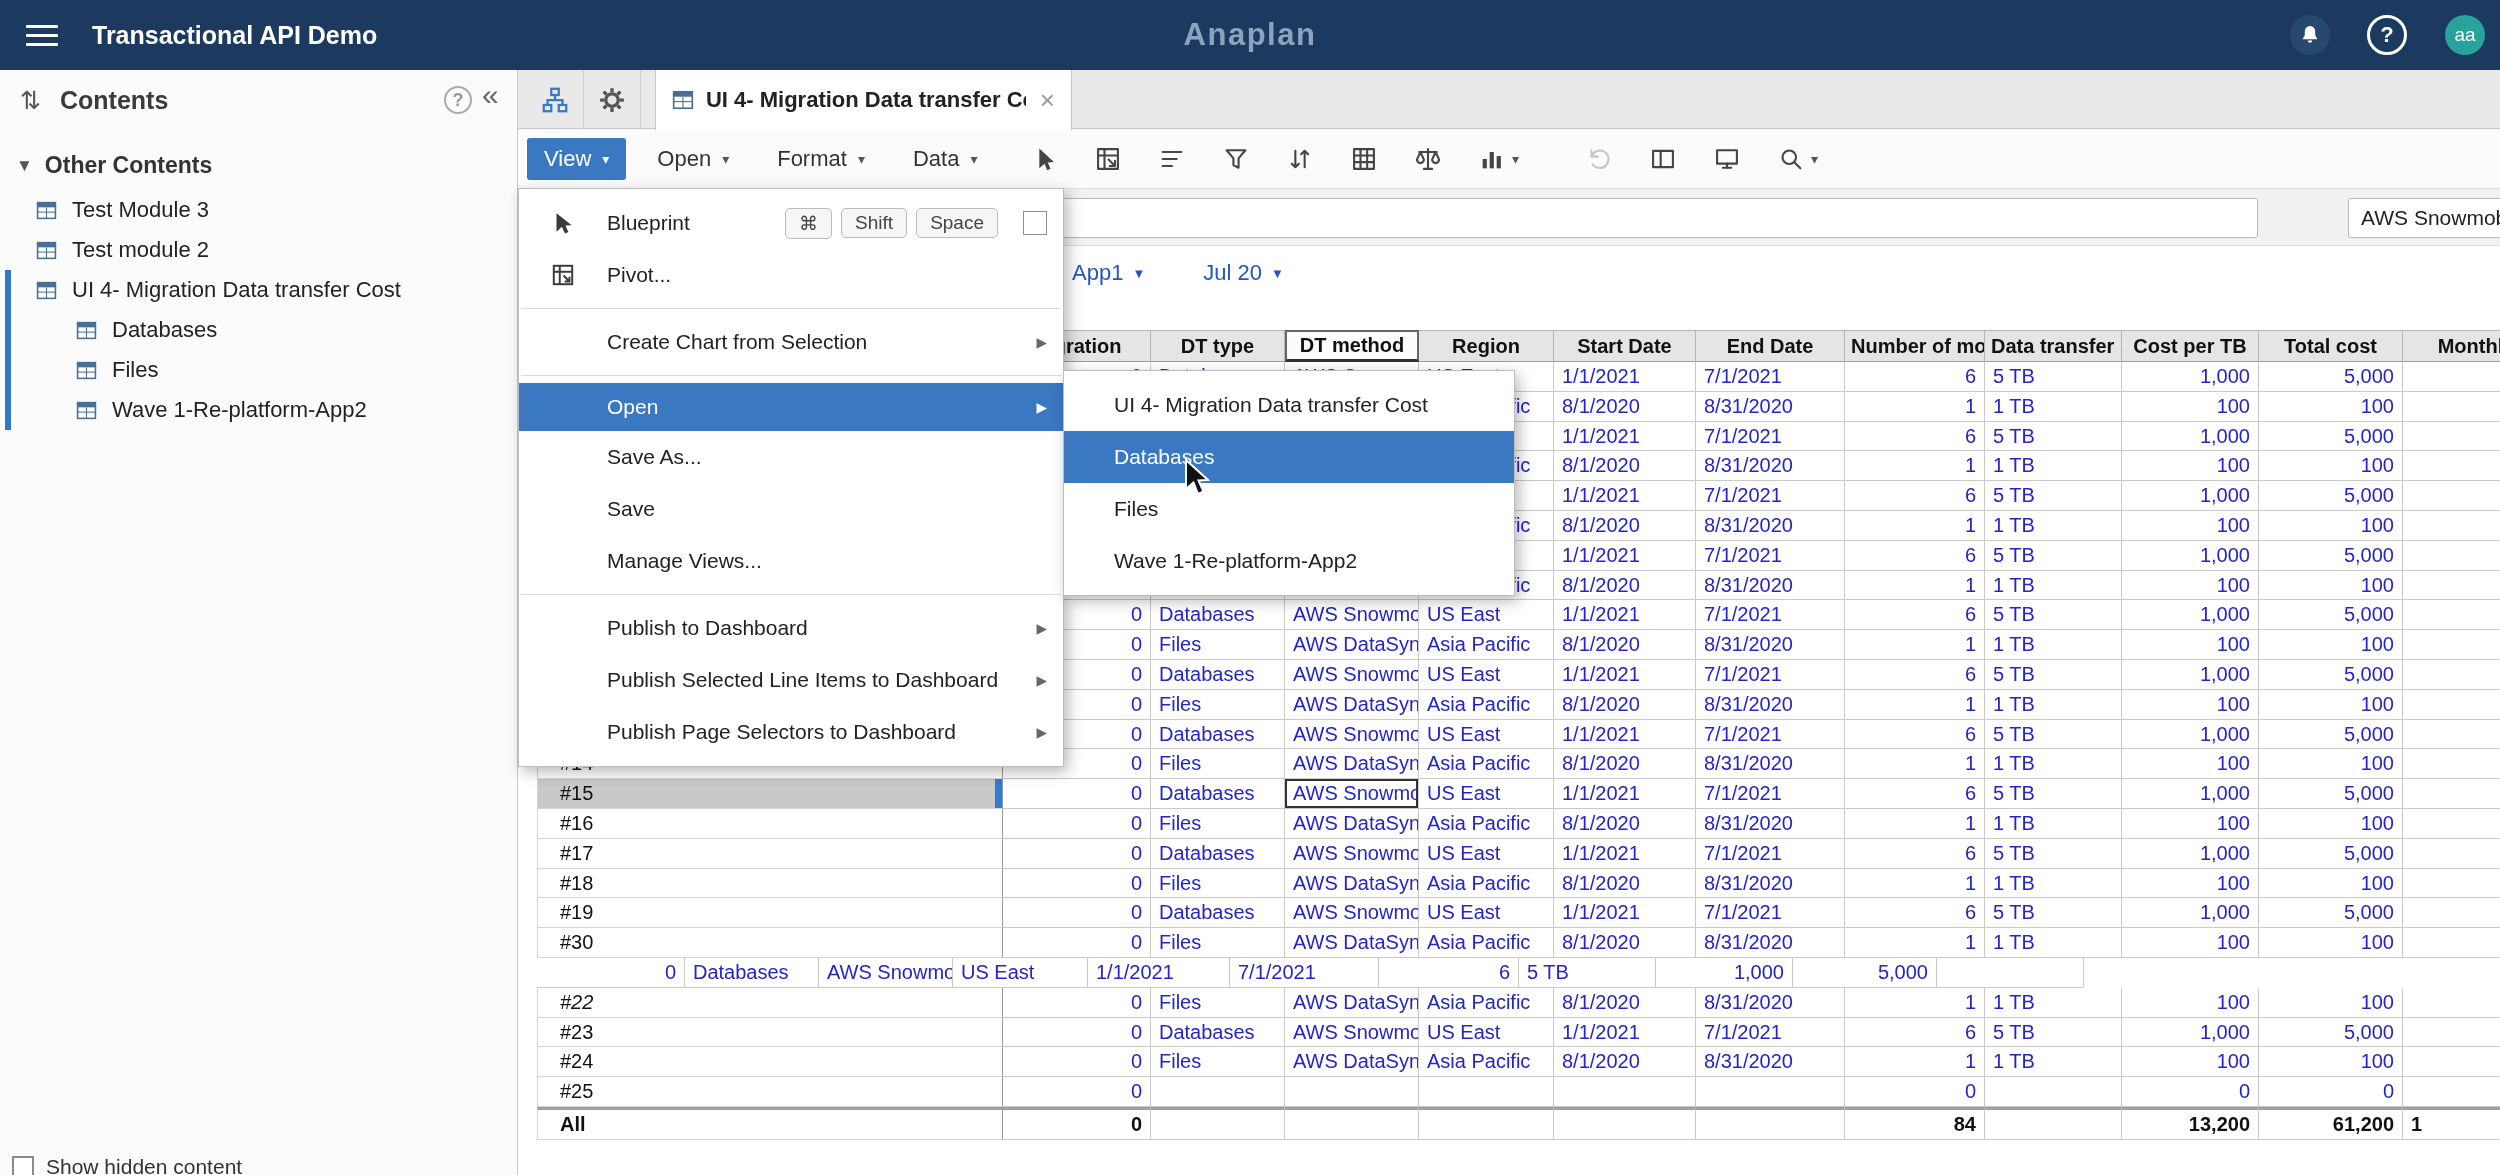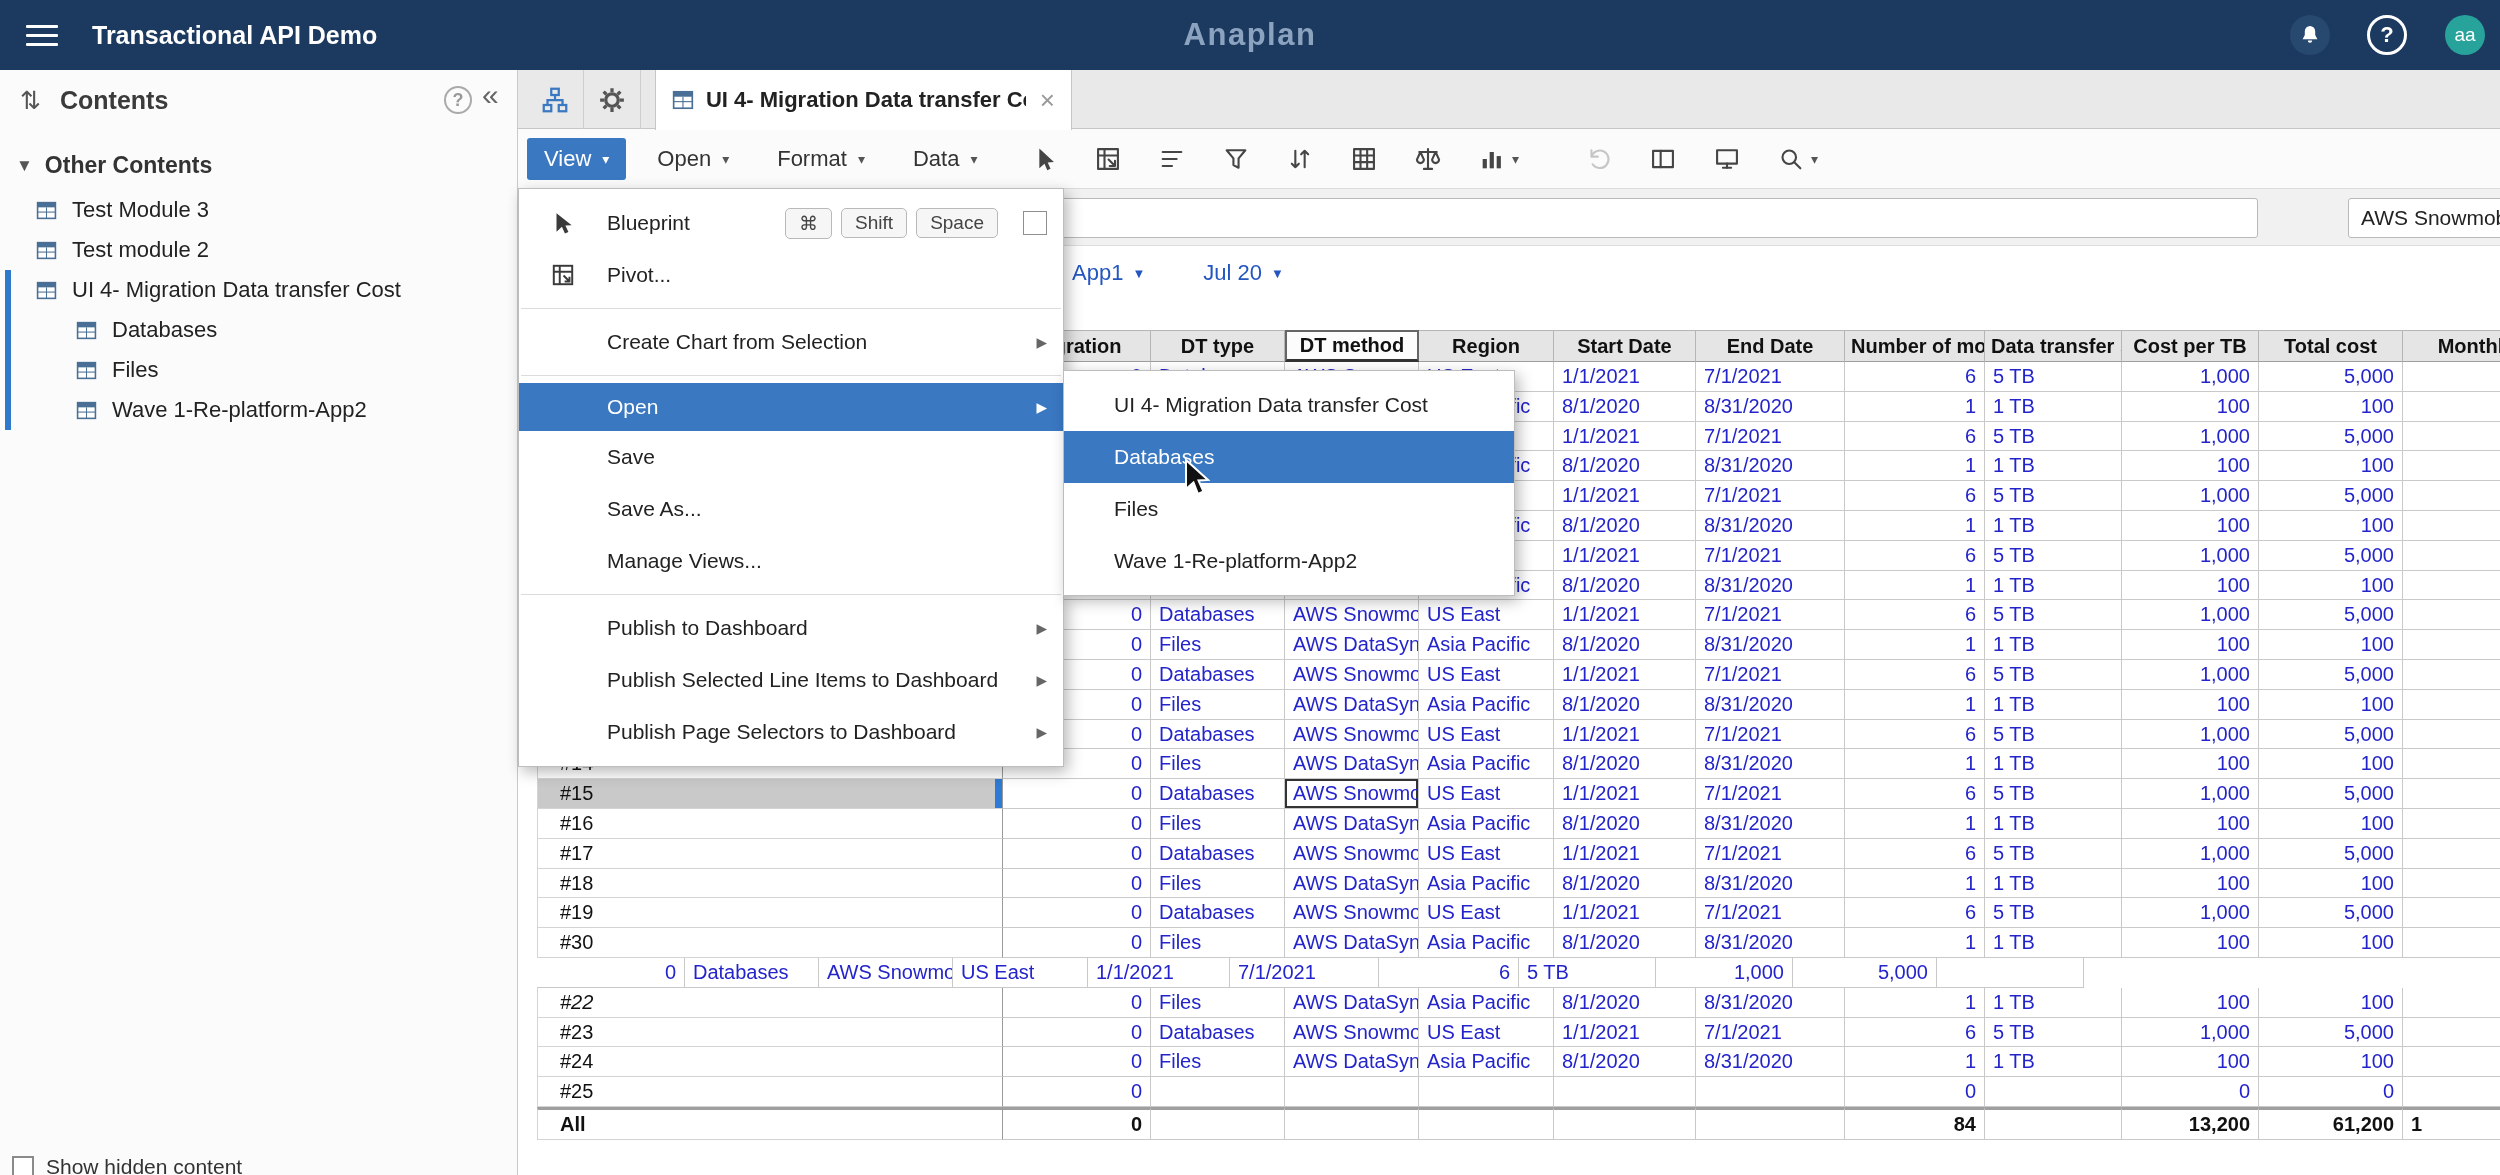--- a/index.html
+++ b/index.html
@@ -787,25 +787,25 @@
         <span class="vm-arrow">▸</span>
       </div>
       <div class="vm-sep"></div>
       <div class="vm-item hl">
         <span class="vm-icon"></span>
         <span class="vm-label">Open</span>
         <span class="vm-arrow">▸</span>
       </div>
       <div class="vm-item">
         <span class="vm-icon"></span>
-        <span class="vm-label">Save</span>
+        <span class="vm-label">Save As...</span>
       </div>
       <div class="vm-item">
         <span class="vm-icon"></span>
-        <span class="vm-label">Save As...</span>
+        <span class="vm-label">Save</span>
       </div>
       <div class="vm-item">
         <span class="vm-icon"></span>
         <span class="vm-label">Manage Views...</span>
       </div>
       <div class="vm-sep"></div>
       <div class="vm-item">
         <span class="vm-icon"></span>
         <span class="vm-label">Publish to Dashboard</span>
         <span class="vm-arrow">▸</span>

